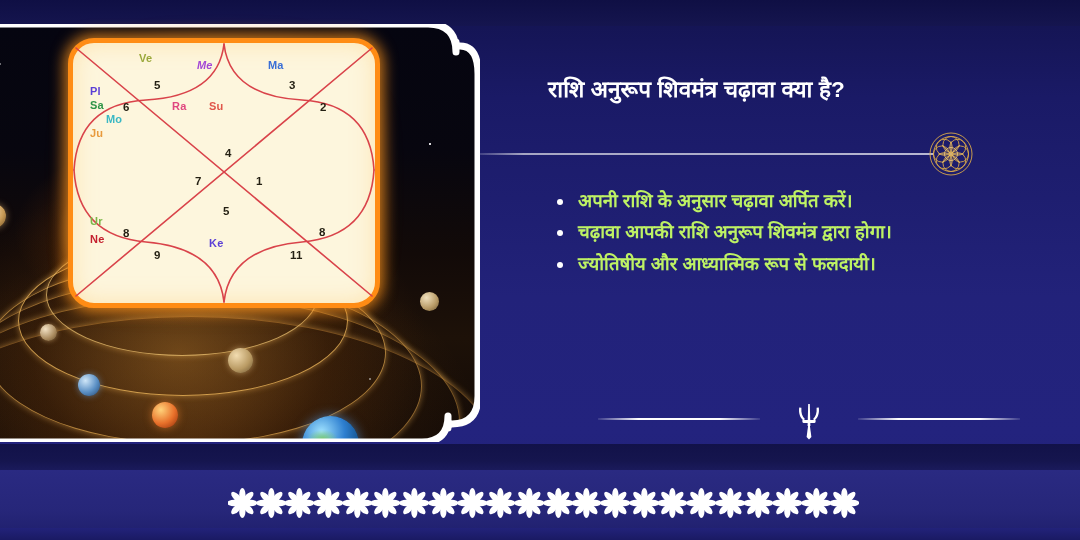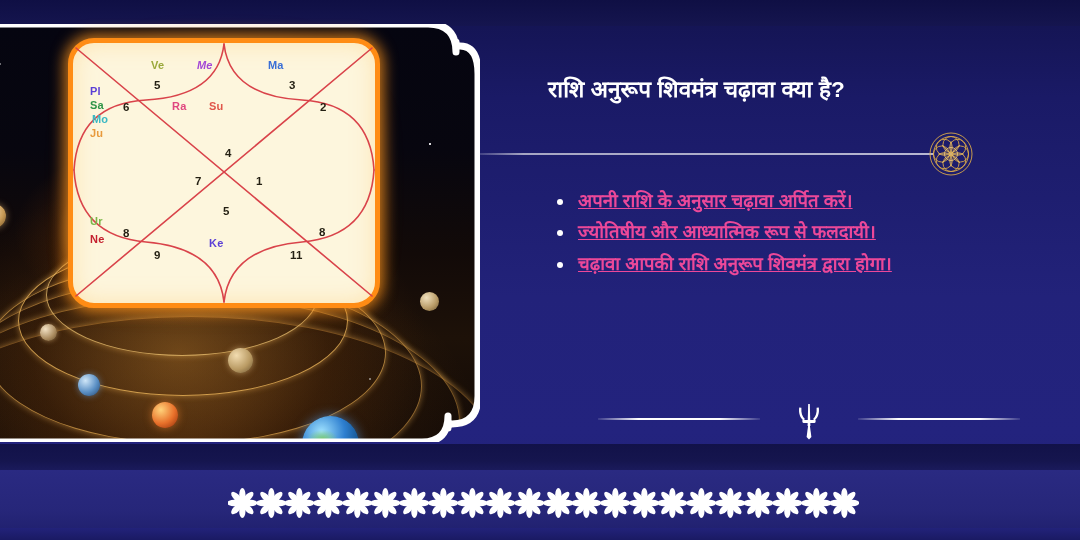--- a/index.html
+++ b/index.html
@@ -135,21 +135,21 @@
   .rule-row { position:absolute; left:-62px; top:148px; width:560px; height:12px; }
   .rule-line {
     position:absolute; left:0; top:5px; width:456px; height:1.6px;
     background:linear-gradient(90deg, rgba(255,255,255,.15), rgba(190,190,210,.85) 10%, rgba(200,200,220,.9));
   }
   .mandala { position:absolute; left:450px; top:-17px; width:46px; height:46px; }
 
   .bullets { position:absolute; left:10px; top:188px; width:510px; }
   .bullet {
     position:relative; padding-left:28px; margin-bottom:5px;
-    color:#ec4899; font-size:18.5px; font-weight:bold; line-height:1.42;text-decoration:underline;
+    color:#bef264; font-size:18.5px; font-weight:bold; line-height:1.42;
   }
   .bullet .dot {
     position:absolute; left:7px; top:11px; width:6px; height:6px;
     background:#ffffff; border-radius:50%;
   }
 
   .trishul-row { position:absolute; left:50px; top:398px; width:440px; height:42px; }
   .t-line { position:absolute; top:20px; height:1.8px;
     background:linear-gradient(90deg, rgba(255,255,255,.1), #ffffff 25%, #ffffff 75%, rgba(255,255,255,.1)); }
   .t-line.left  { left:8px;   width:162px; }
@@ -255,26 +255,26 @@
           <span class="k-num" style="left: 86px; top: 42px;">5</span>
           <span class="k-num" style="left: 55px; top: 64px;">6</span>
           <span class="k-num" style="left: 127px; top: 138px;">7</span>
           <span class="k-num" style="left: 55px; top: 190px;">8</span>
           <span class="k-num" style="left: 86px; top: 212px;">9</span>
           <span class="k-num" style="left: 155px; top: 168px;">5</span>
           <span class="k-num" style="left: 222px; top: 212px;">11</span>
           <span class="k-num" style="left: 251px; top: 189px;">8</span>
         </div>
       <div id="k-planets">
-          <span class="k-pl" style="left: 71px; top: 22px; color: rgb(154, 168, 58); margin-left: 12px;">Ve</span>
+          <span class="k-pl" style="left: 71px; top: 15px; color: rgb(154, 168, 58);">Ve</span>
           <span class="k-pl" style="left: 129px; top: 22px; color: rgb(163, 71, 214); font-style: italic;">Me</span>
           <span class="k-pl" style="left: 188px; top: 22px; color: rgb(58, 111, 214); padding-left: 12px;">Ma</span>
           <span class="k-pl" style="left: 22px; top: 48px; color: rgb(91, 63, 214);">Pl</span>
           <span class="k-pl" style="left: 22px; top: 62px; color: rgb(46, 148, 71);">Sa</span>
-          <span class="k-pl" style="left: 24px; top: 76px; color: rgb(58, 184, 196);">Mo</span>
+          <span class="k-pl" style="left: 38px; top: 76px; color: rgb(58, 184, 196);">Mo</span>
           <span class="k-pl" style="left: 22px; top: 90px; color: rgb(232, 154, 60);">Ju</span>
           <span class="k-pl" style="left: 104px; top: 63px; color: rgb(224, 70, 127);">Ra</span>
           <span class="k-pl" style="left: 141px; top: 63px; color: rgb(224, 86, 74);">Su</span>
           <span class="k-pl" style="left: 22px; top: 178px; color: rgb(123, 182, 72);">Ur</span>
           <span class="k-pl" style="left: 22px; top: 196px; color: rgb(196, 32, 46);">Ne</span>
           <span class="k-pl" style="left: 141px; top: 200px; color: rgb(91, 63, 214);">Ke</span>
         </div>
     </div>
   </div>
 
@@ -299,22 +299,22 @@
           <circle cx="23" cy="23" r="6.5" stroke="#f0c873"></circle>
         </g>
         <g stroke="#f0c873" stroke-width="0.7" fill="none">
           <path d="M23 10 L23 36 M10 23 L36 23 M14 14 L32 32 M32 14 L14 32"></path>
         </g>
       </svg>
     </div>
 
     <div class="bullets" id="bullet-list">
         <div class="bullet"><span class="dot"></span><span>अपनी राशि के अनुसार चढ़ावा अर्पित करें।</span></div>
+        <div class="bullet"><span class="dot"></span><span>चढ़ावा आपकी राशि अनुरूप शिवमंत्र द्वारा होगा।</span></div>
         <div class="bullet"><span class="dot"></span><span>ज्योतिषीय और आध्यात्मिक रूप से फलदायी।</span></div>
-        <div class="bullet"><span class="dot"></span><span>चढ़ावा आपकी राशि अनुरूप शिवमंत्र द्वारा होगा।</span></div>
       </div>
 
     <div class="trishul-row">
       <div class="t-line left"></div>
       <div class="t-line right"></div>
       <svg class="t-icon" width="46" height="46" viewBox="0 0 46 46">
         <g fill="#ffffff">
           <path d="M22.2 8 L23.8 8 L24.4 30 L21.6 30 Z"></path>
           <path d="M22.2 29 L23.8 29 L25.4 41 L23 43.5 L20.6 41 Z"></path>
           <path d="M13.2 11.5 C12.4 17.5 14.2 22 17.6 24.6 L18.9 22.9 C16.3 20.7 15.0 17.2 15.4 11.8 Z"></path>

